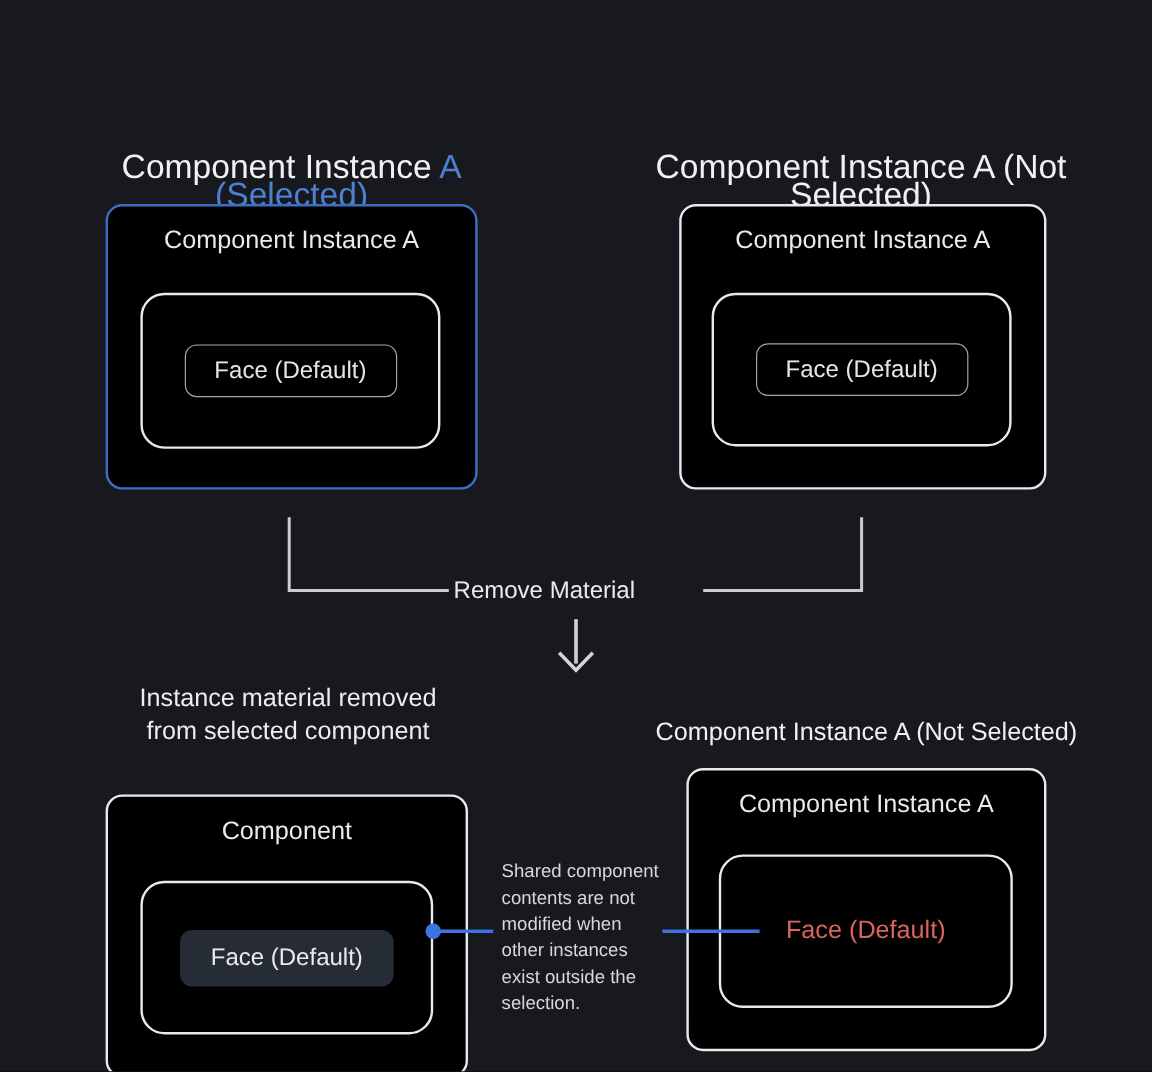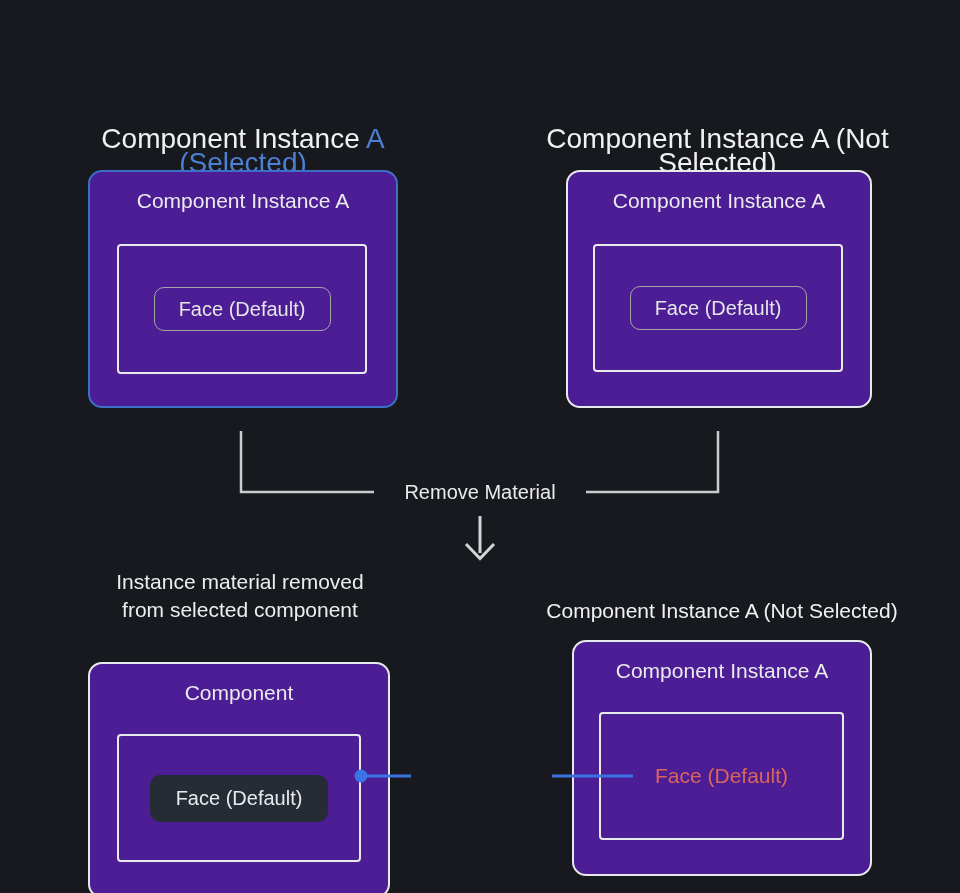--- a/index.html
+++ b/index.html
@@ -33,36 +33,36 @@
     color: #f0f1f2;
     text-align: center;
     line-height: 24px;
   }
   .accent { color: #4d80d2; }
   .box {
     position: absolute;
     border: 2.5px solid #e8e9ea;
     border-radius: 14px;
     box-sizing: border-box;
-    background: #4c1d95;
+    background: #000000;
   }
   .box.selected { border-color: #3b70c6; }
   .box-label {
     position: absolute;
     top: 17px;
     left: 0;
     width: 100%;
     text-align: center;
     font-size: 21px;
     color: #e9eaeb;
   }
   .inner-box {
     position: absolute;
     border: 2px solid #e8e9ea;
-    border-radius: 4px;
+    border-radius: 20px;
     box-sizing: border-box;
     display: flex;
     align-items: center;
     justify-content: center;
   }
   .face-pill {
     border: 1.5px solid #a3a6a9;
     border-radius: 10px;
     box-sizing: border-box;
     width: 177px;
@@ -82,21 +82,20 @@
   }
   .face-text-red {
     font-size: 21px;
     color: #d9655c;
   }
   .connector-label {
     position: absolute;
     left: 378px;
     top: 481px;
     width: 204px;
-    text-align: center;
     font-size: 20px;
     color: #e9eaeb;
   }
   .multiline {
     white-space: pre-line;
   }
   .bottom-left-heading {
     position: absolute;
     left: 40px;
     top: 568px;
@@ -170,20 +169,26 @@
 
   <div class="heading" style="left:540px; top:599px; width:364px; font-size:21px;">Component Instance A (Not Selected)</div>
 
   <div class="box" style="left:88px; top:640px; width:302px; height:236px;margin-top:22px;">
     <div class="box-label">Component</div>
     <div class="inner-box" style="left:27px; top:70px; width:244px; height:128px;">
       <div class="face-pill filled">Face (Default)</div>
     </div>
   </div>
 
+  <div class="annotation multiline">Shared component
+contents are not
+modified when
+other instances
+exist outside the
+selection.</div>
 
   <div class="box" style="left:572px; top:640px; width:300px; height:236px;">
     <div class="box-label">Component Instance A</div>
     <div class="inner-box" style="left:25px; top:70px; width:245px; height:128px;">
       <div class="face-text-red">Face (Default)</div>
     </div>
   </div>
 
   <svg class="overlay" width="960" height="893" viewBox="0 0 960 893">
     <path class="gray-line" d="M241 431 L241 492 L374 492"></path>

